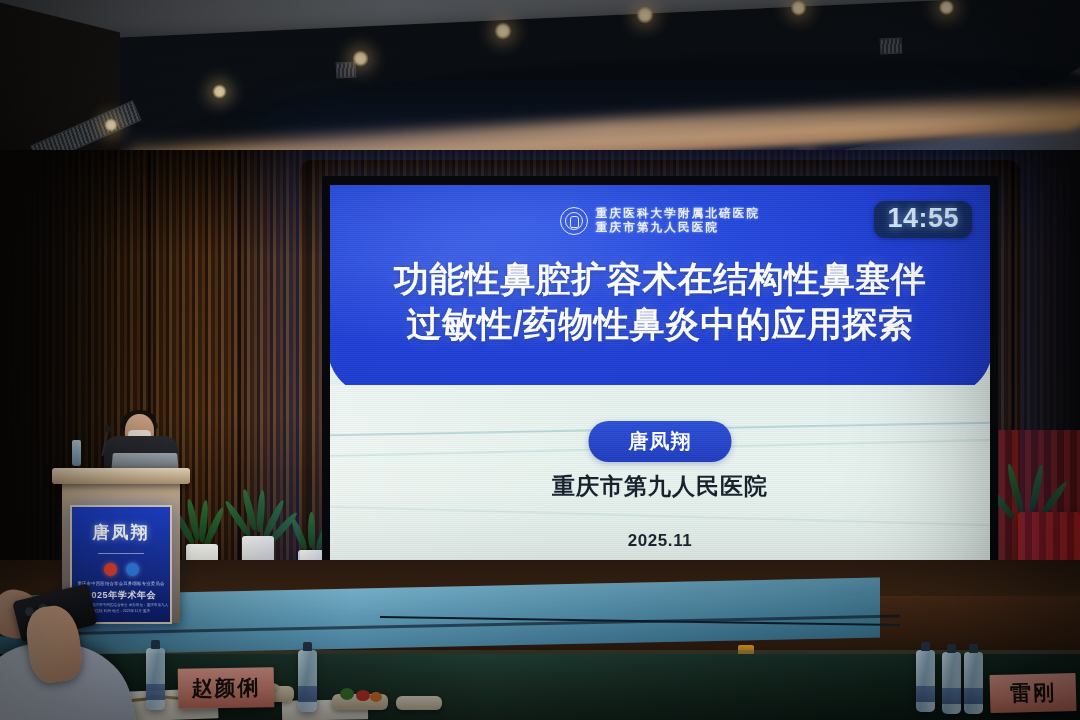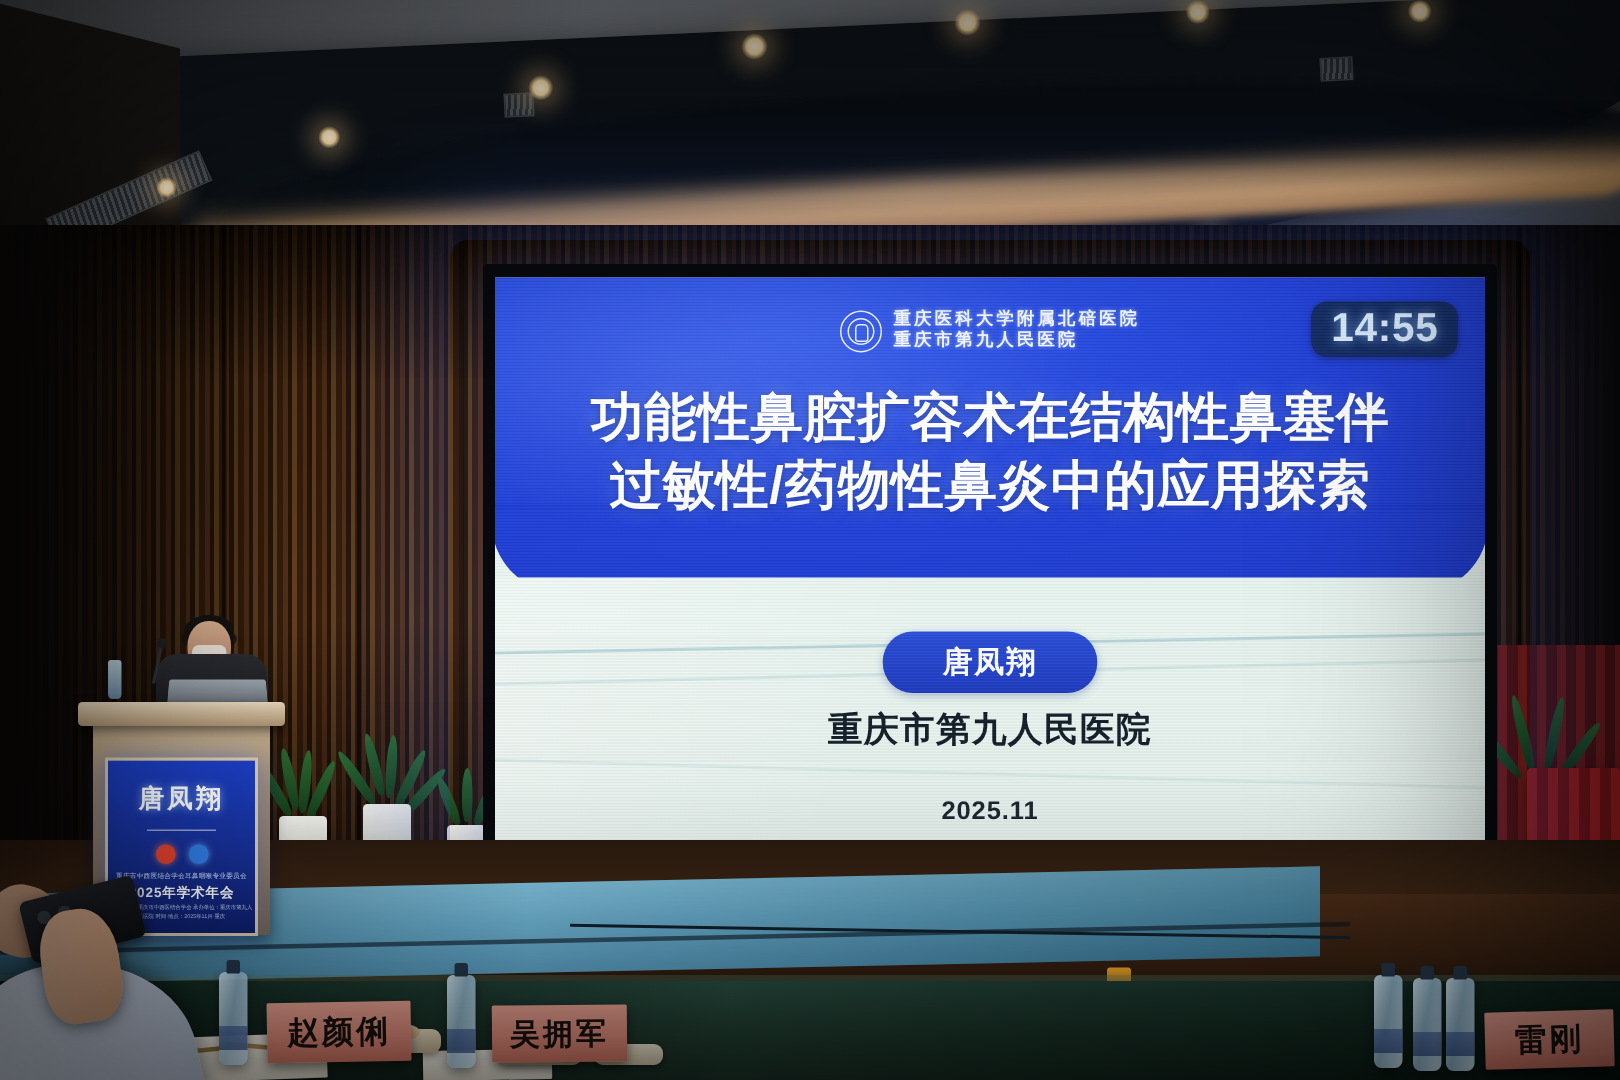--- a/index.html
+++ b/index.html
@@ -379,23 +379,20 @@
   <div class="food" style="left:250px;top:682px;width:30px;height:12px;background:linear-gradient(180deg,#f2e0bb,#cfae78);"></div>
   <div class="foodplate" style="left:332px;top:694px;width:56px;height:16px;"></div>
   <div class="food" style="left:340px;top:688px;width:14px;height:12px;background:#3e7a2e;"></div>
   <div class="food" style="left:356px;top:690px;width:14px;height:11px;background:#c4342a;"></div>
   <div class="food" style="left:370px;top:692px;width:12px;height:10px;background:#d8732c;"></div>
   <div class="foodplate" style="left:396px;top:696px;width:46px;height:14px;background:linear-gradient(180deg,#efe6d2,#c9bda1);"></div>
 
   <div class="namecard nc1">
     <span>赵颜俐</span>
   </div>
-  <div class="namecard nc2">
-    <span>吴拥军</span>
-  </div>
   <div class="namecard nc3">
     <span>雷刚</span>
   </div>
 
   <div class="arm"></div>
   <div class="hand2"></div>
   <div class="phone">
     <i style="left:10px;top:9px;"></i>
     <i style="left:24px;top:9px;"></i>
     <i style="left:17px;top:22px;"></i>

